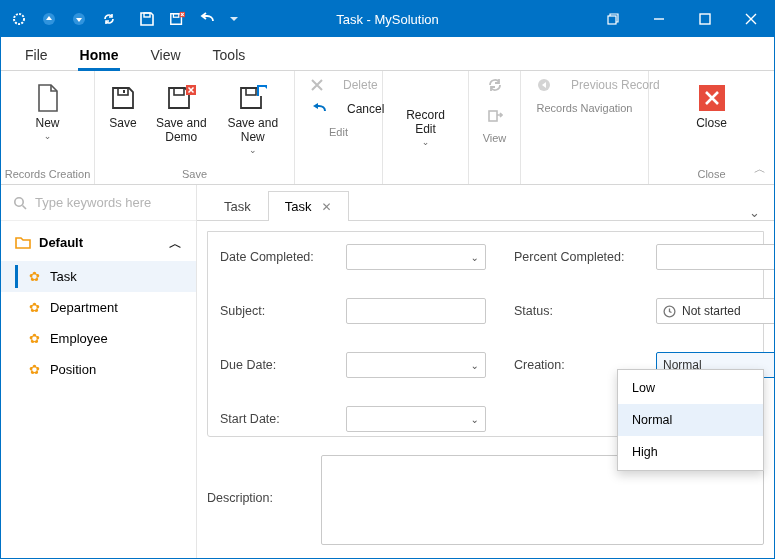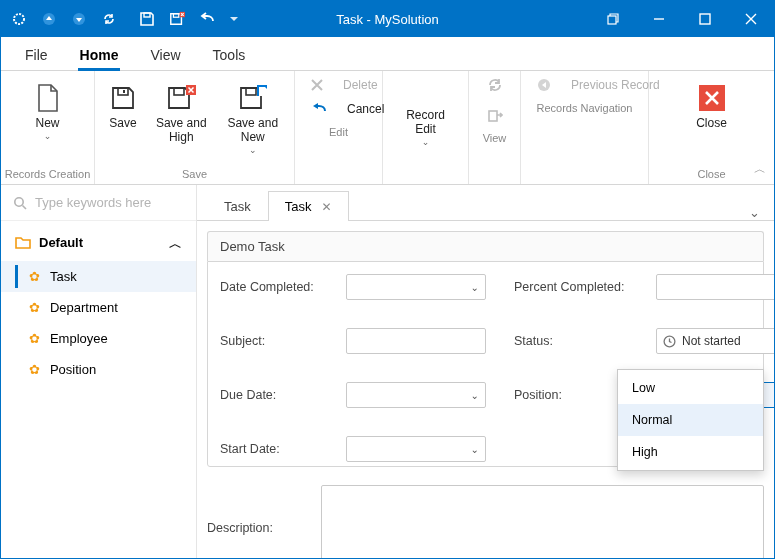--- a/index.html
+++ b/index.html
@@ -192,21 +192,21 @@
         <div class="rbtn">
           <div class="ricon">
               <svg width="30" height="26" viewBox="0 0 30 26">
                 <path d="M3 3h16l4 4v16H3z" fill="none" stroke="#333" stroke-width="1.8"></path>
                 <rect x="8" y="3" width="10" height="7" fill="none" stroke="#333" stroke-width="1.6"></rect>
                 <rect x="20" y="0" width="10" height="10" fill="#e74c3c"></rect>
                 <path d="M22.5 2.5l5 5m0-5l-5 5" stroke="#fff" stroke-width="1.5"></path>
               </svg>
             </div>
           <div class="rlbl" style="white-space:pre">Save and
-High</div>
+Demo</div>
         </div>
         <div class="rbtn" style="min-width:76px">
           <div class="ricon">
               <svg width="30" height="26" viewBox="0 0 30 26">
                 <path d="M3 3h16l4 4v16H3z" fill="none" stroke="#333" stroke-width="1.8"></path>
                 <rect x="8" y="3" width="10" height="7" fill="none" stroke="#333" stroke-width="1.6"></rect>
                 <rect x="19" y="0" width="10" height="11" fill="#0078d7"></rect>
                 <path d="M21 2h6l2 2v7h-8z" fill="#fff"></path>
               </svg>
             </div>
@@ -349,21 +349,20 @@
             <span>Task</span>
           </div>
         <div class="doctab active">
           <span>Task</span>
           <span class="x">✕</span>
         </div>
         <div class="more">⌄</div>
       </div>
 
       <div class="form-wrap">
-        <div class="formtitle">Demo Task</div>
         <div class="formgrid">
           <div class="lbl">Date Completed:</div>
           <div class="inp">
               <span class="dd">⌄</span>
             </div>
           <div class="lbl">Percent Completed:</div>
           <div class="inp spin">
             <span class="num">0</span>
             <span class="arrows">
                 <span>▲</span>
@@ -382,21 +381,21 @@
                 </svg>
               </span>
             <span>Not started</span>
             <span class="dd">⌄</span>
           </div>
 
           <div class="lbl">Due Date:</div>
           <div class="inp">
               <span class="dd">⌄</span>
             </div>
-          <div class="lbl">Position:</div>
+          <div class="lbl">Creation:</div>
           <div class="inp combo-open" style="justify-content:flex-start; background:#f2f7fd;">
             <span>Normal</span>
             <span class="dd" style="background:#dfeaf6; padding:2px 4px; margin-right:-4px;">⌄</span>
           </div>
 
           <div class="lbl">Start Date:</div>
           <div class="inp">
               <span class="dd">⌄</span>
             </div>
           <div></div>

